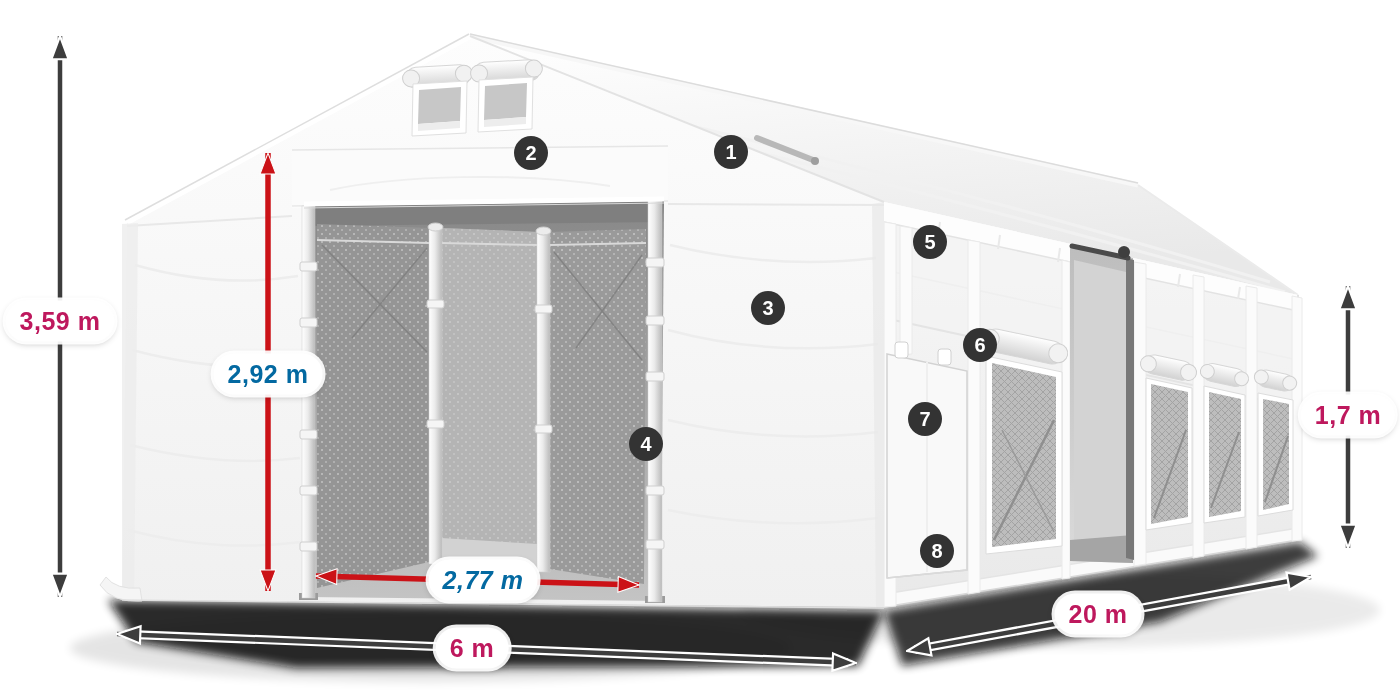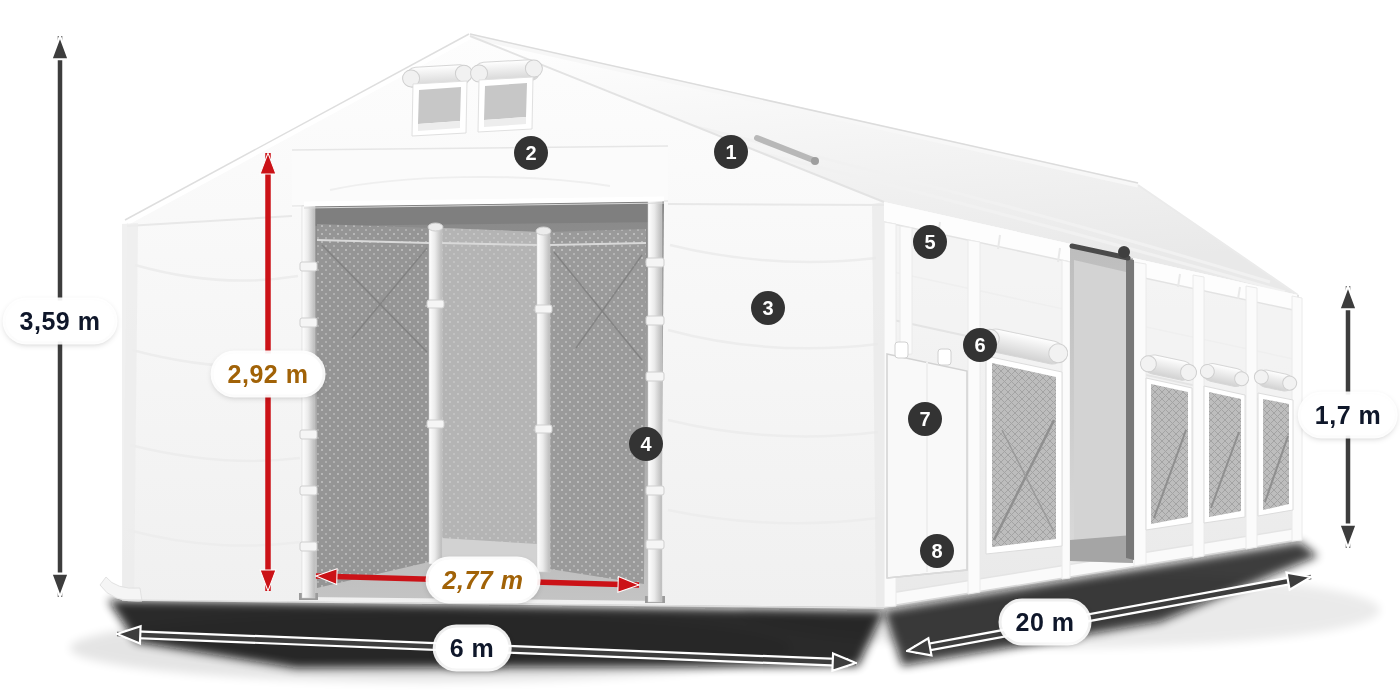--- a/index.html
+++ b/index.html
@@ -3,27 +3,27 @@
 <meta charset="utf-8">
 <style>
   html,body{margin:0;padding:0;background:#ffffff;}
   .stage{
     position:relative;width:1400px;height:700px;background:#ffffff;overflow:hidden;
     font-family:"Liberation Sans",sans-serif;
   }
   .stage svg{position:absolute;left:0;top:0;}
   .pill{
     position:absolute;transform:translate(-50%,-50%);
-    background:#ffffff;color:#0f172a;
+    background:#ffffff;color:#be185d;
     font-family:"Liberation Sans",sans-serif;
     font-weight:bold;font-size:25px;line-height:1;letter-spacing:.5px;
     padding:8px 14px;border-radius:26px;white-space:nowrap;
     box-shadow:0 0 0 3px rgba(255,255,255,.92),0 2px 7px rgba(0,0,0,.28);
   }
-  .pill--red{color:#a16207;}
+  .pill--red{color:#0369a1;}
 </style>
 </head>
 <body>
 
 <div class="stage">
 
 <svg width="1400" height="700" viewBox="0 0 1400 700">
   <defs>
     <linearGradient id="gRoof" x1="0" y1="0" x2="0.25" y2="1">
       <stop offset="0" stop-color="#ffffff"></stop>
@@ -354,16 +354,16 @@
       <circle cx="937" cy="551" r="17" fill="#333333"></circle>
       <text x="937" y="558" fill="#ffffff">8</text>
     </g>
   </g>
 </svg>
 
 <div class="pill" style="left:60px;top:321px;">3,59 m</div>
 <div class="pill pill--red" style="left:268px;top:374px;">2,92 m</div>
 <div class="pill pill--red" style="left:483px;top:580px;font-style:italic;">2,77 m</div>
 <div class="pill" style="left:472px;top:648px;">6 m</div>
-<div class="pill" style="left:1045px;top:614px;margin-top:8px;">20 m</div>
+<div class="pill" style="left:1098px;top:614px;">20 m</div>
 <div class="pill" style="left:1348px;top:415px;">1,7 m</div>
 
 </div>
 
 </body></html>

